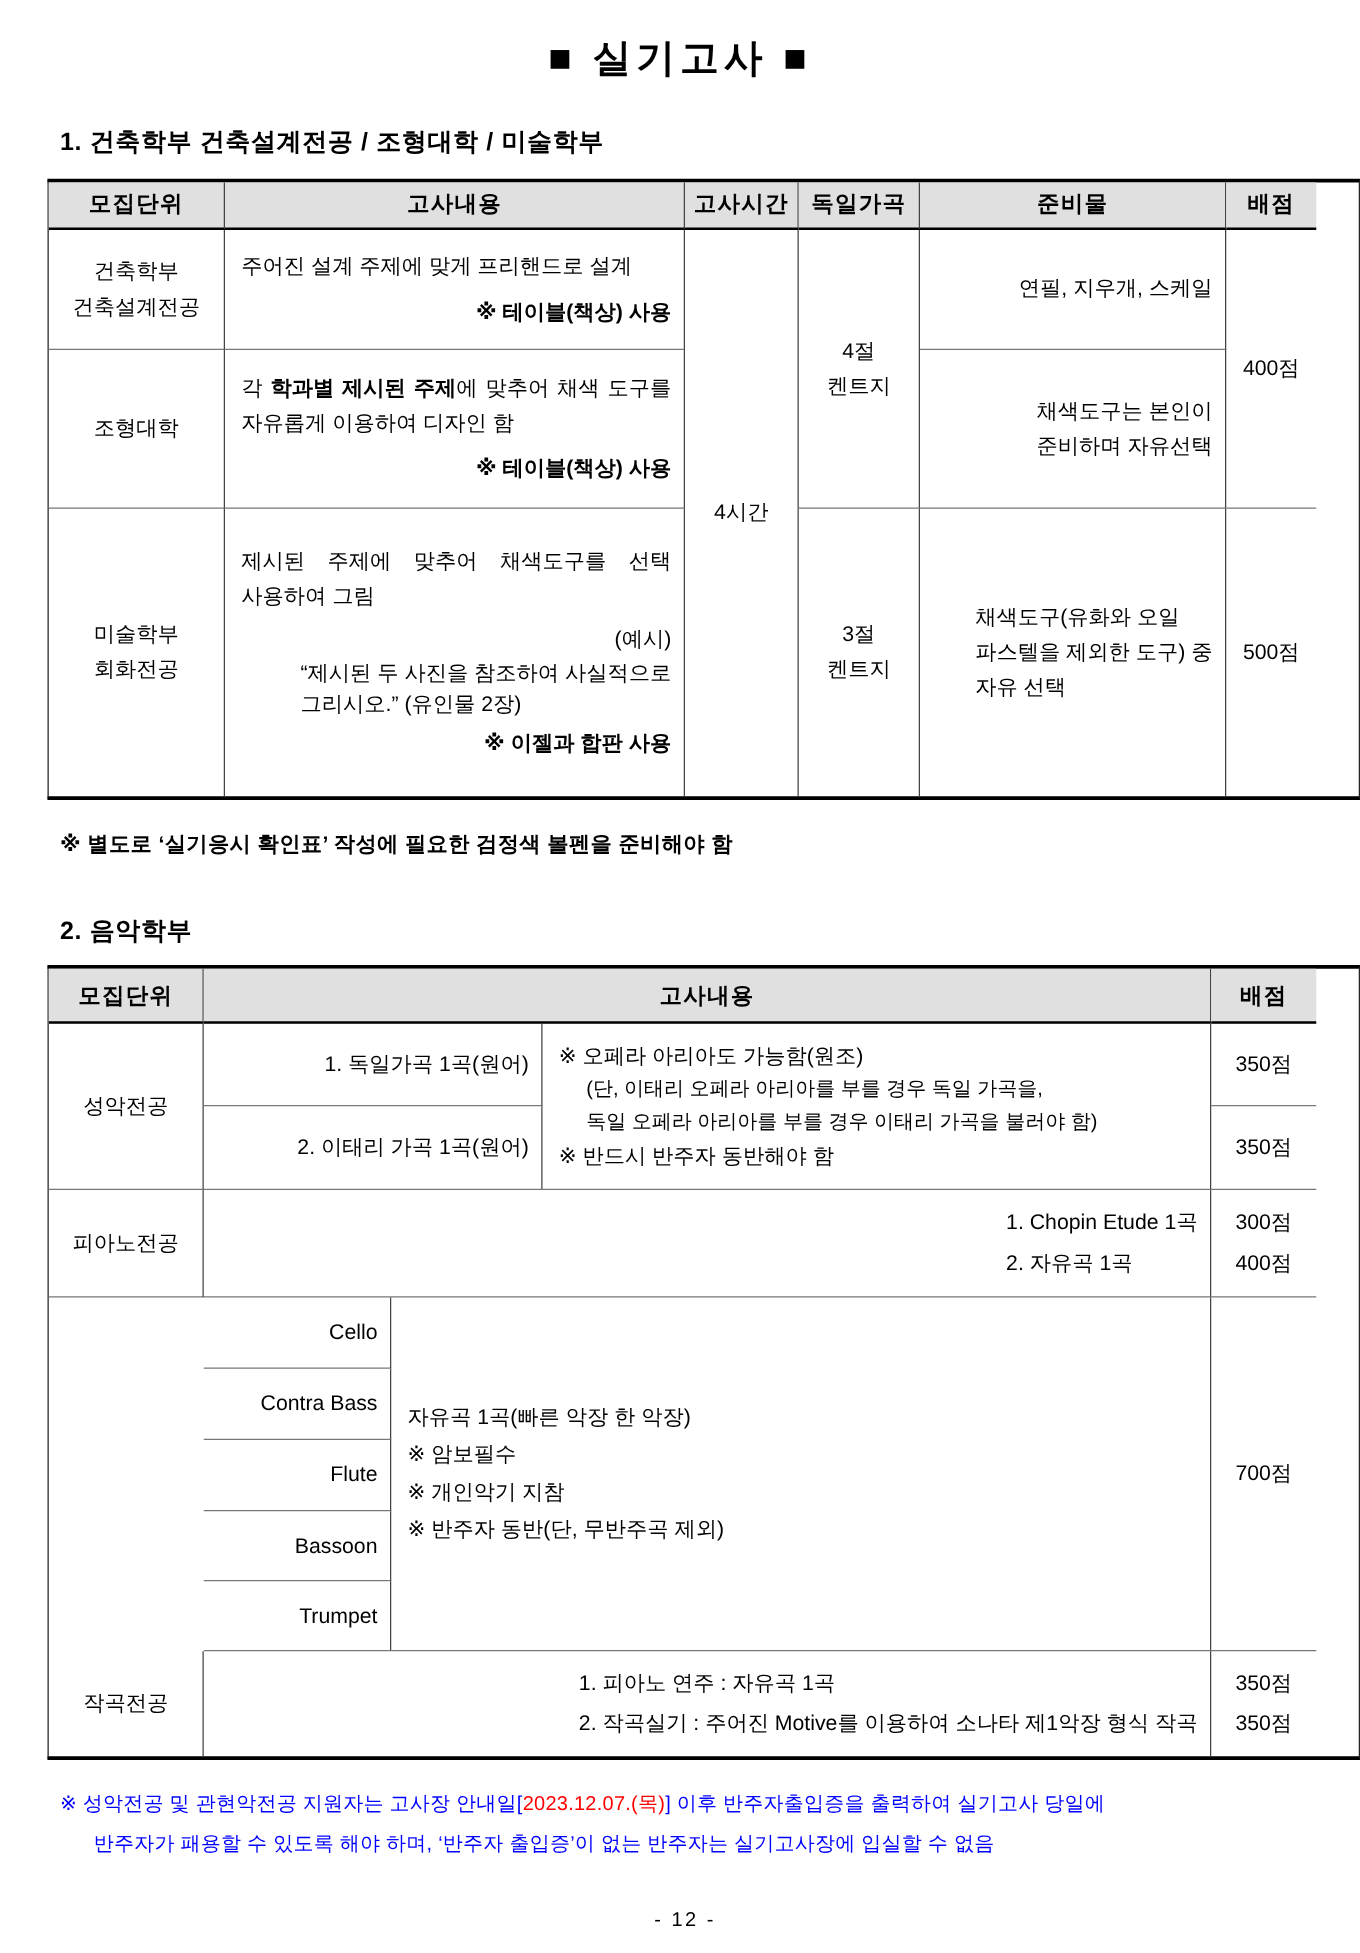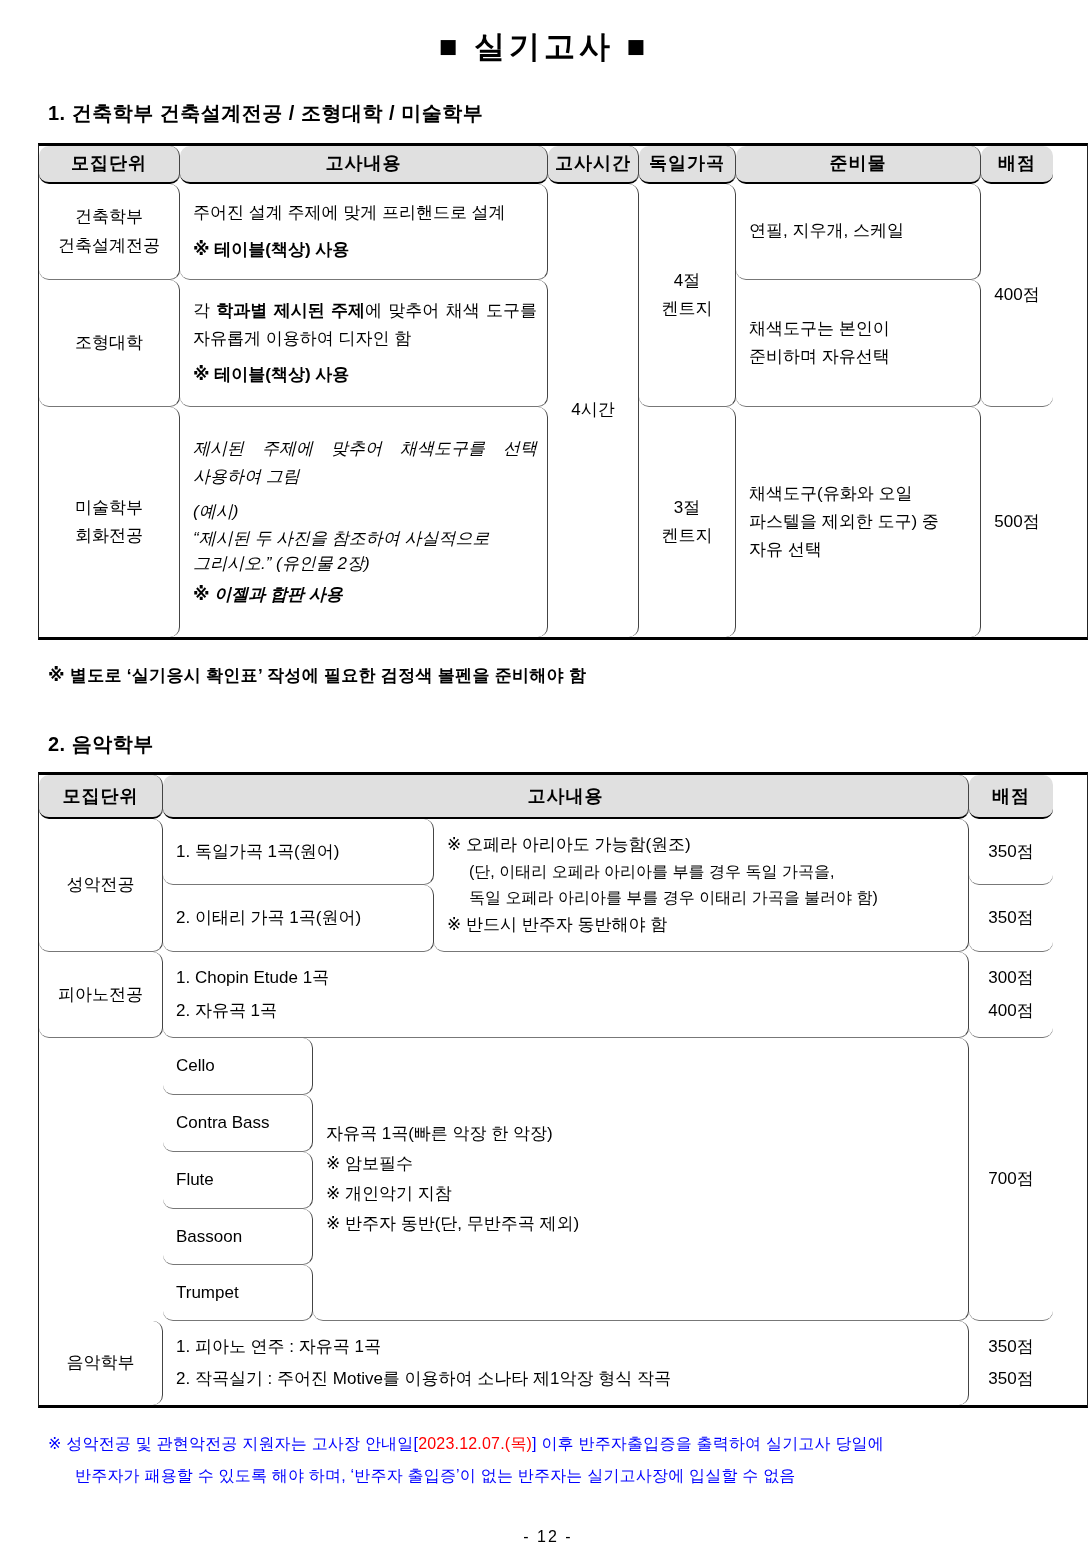--- a/index.html
+++ b/index.html
@@ -20,29 +20,28 @@
   .tbl {
     margin-left:38px; display:grid;
     border-top:3px solid #000; border-bottom:3px solid #000;
     border-left:1.5px solid #222; border-right:1.5px solid #222;
   }
   .c {
     border-right:1px solid #444; border-bottom:1px solid #777;
     display:flex; flex-direction:column; align-items:center; justify-content:center;
     text-align:center; line-height:1.5; padding:4px 10px;
     word-break:keep-all;
-    border-radius:10px;
   }
   .c.lastcol { border-right:none; }
   .c.lastrow { border-bottom:none; }
   .c.hdr {
     background:#e0e0e0; font-weight:bold; font-size:18px;
     border-bottom:2px solid #000; letter-spacing:1px;
   }
-  .c.left { align-items:flex-start; text-align:left; padding-left:13px; padding-right:10px; }
+  .c.left { align-items:flex-end; text-align:left; padding-left:13px; padding-right:10px; }
   .ml { white-space:pre-line; }
   .just { text-align:justify; text-align-last:left; width:100%; }
   .b { font-weight:bold; }
   .note-line { font-weight:bold; margin-top:8px; }
   #table1 { grid-template-columns:141px 368px 91px 97px 245px 72px; grid-template-rows:38px 96px 127px 230px; margin-top:16px; }
   #table1 .c { line-height:1.65; }
   #table2 { grid-template-columns:124px 150px 121px 535px 84px; grid-template-rows:44px 66px 67px 86px 57px 57px 57px 56px 56px 84px; margin-top:14px; }
   .footnote1 { margin:24px 0 0 48px; font-weight:bold; letter-spacing:0.3px; }
   .art-quote { margin-top:6px; }
   .vocal-note { line-height:1.65; width:100%; }
@@ -90,21 +89,21 @@
   <div class="c" style="grid-area:3/1/4/2;">조형대학</div>
   <div class="c left" style="grid-area:3/2/4/3;">
     <div class="just"><span>각 </span><span class="b">학과별 제시된 주제</span><span>에 맞추어 채색 도구를 자유롭게 이용하여 디자인 함</span></div>
     <div class="note-line">※ 테이블(책상) 사용</div>
   </div>
   <div class="c left ml" style="grid-area:3/5/4/6;">채색도구는 본인이
 준비하며 자유선택</div>
 
   <div class="c ml lastrow" style="grid-area:4/1/5/2;text-align:center;">미술학부
 회화전공</div>
-  <div class="c left lastrow" style="grid-area:4/2/5/3;font-style:italic;">
+  <div class="c left lastrow" style="grid-area:4/2/5/3;">
     <div class="just">제시된 주제에 맞추어 채색도구를 선택 사용하여 그림</div>
     <div class="art-quote">(예시)</div>
     <div class="ml" style="line-height:1.5;">“제시된 두 사진을 참조하여 사실적으로
  그리시오.” (유인물 2장)</div>
     <div class="note-line" style="margin-top:4px;">※ 이젤과 합판 사용</div>
   </div>
   <div class="c ml lastrow" style="grid-area:4/4/5/5;">3절
 켄트지</div>
   <div class="c left ml lastrow" style="grid-area:4/5/5/6;">채색도구(유화와 오일
 파스텔을 제외한 도구) 중
@@ -158,21 +157,21 @@
   <div class="c left" style="grid-area:5/3/10/5;">
     <div class="orc-note">
       <div>자유곡 1곡(빠른 악장 한 악장)</div>
       <div>※ 암보필수</div>
       <div>※ 개인악기 지참</div>
       <div>※ 반주자 동반(단, 무반주곡 제외)</div>
     </div>
   </div>
   <div class="c lastcol" style="grid-area:5/5/10/6;">700점</div>
 
-  <div class="c lastrow" style="grid-area:10/1/11/2;">음악학부</div>
+  <div class="c lastrow" style="grid-area:10/1/11/2;">작곡전공</div>
   <div class="c left lastrow" style="grid-area:10/2/11/5;">
     <div style="line-height:1.9;">
       <div>1. 피아노 연주 : 자유곡 1곡</div>
       <div>2. 작곡실기 : 주어진 Motive를 이용하여 소나타 제1악장 형식 작곡</div>
     </div>
   </div>
   <div class="c lastcol lastrow" style="grid-area:10/5/11/6;">
     <div style="line-height:1.9;">
       <div>350점</div>
       <div>350점</div>

